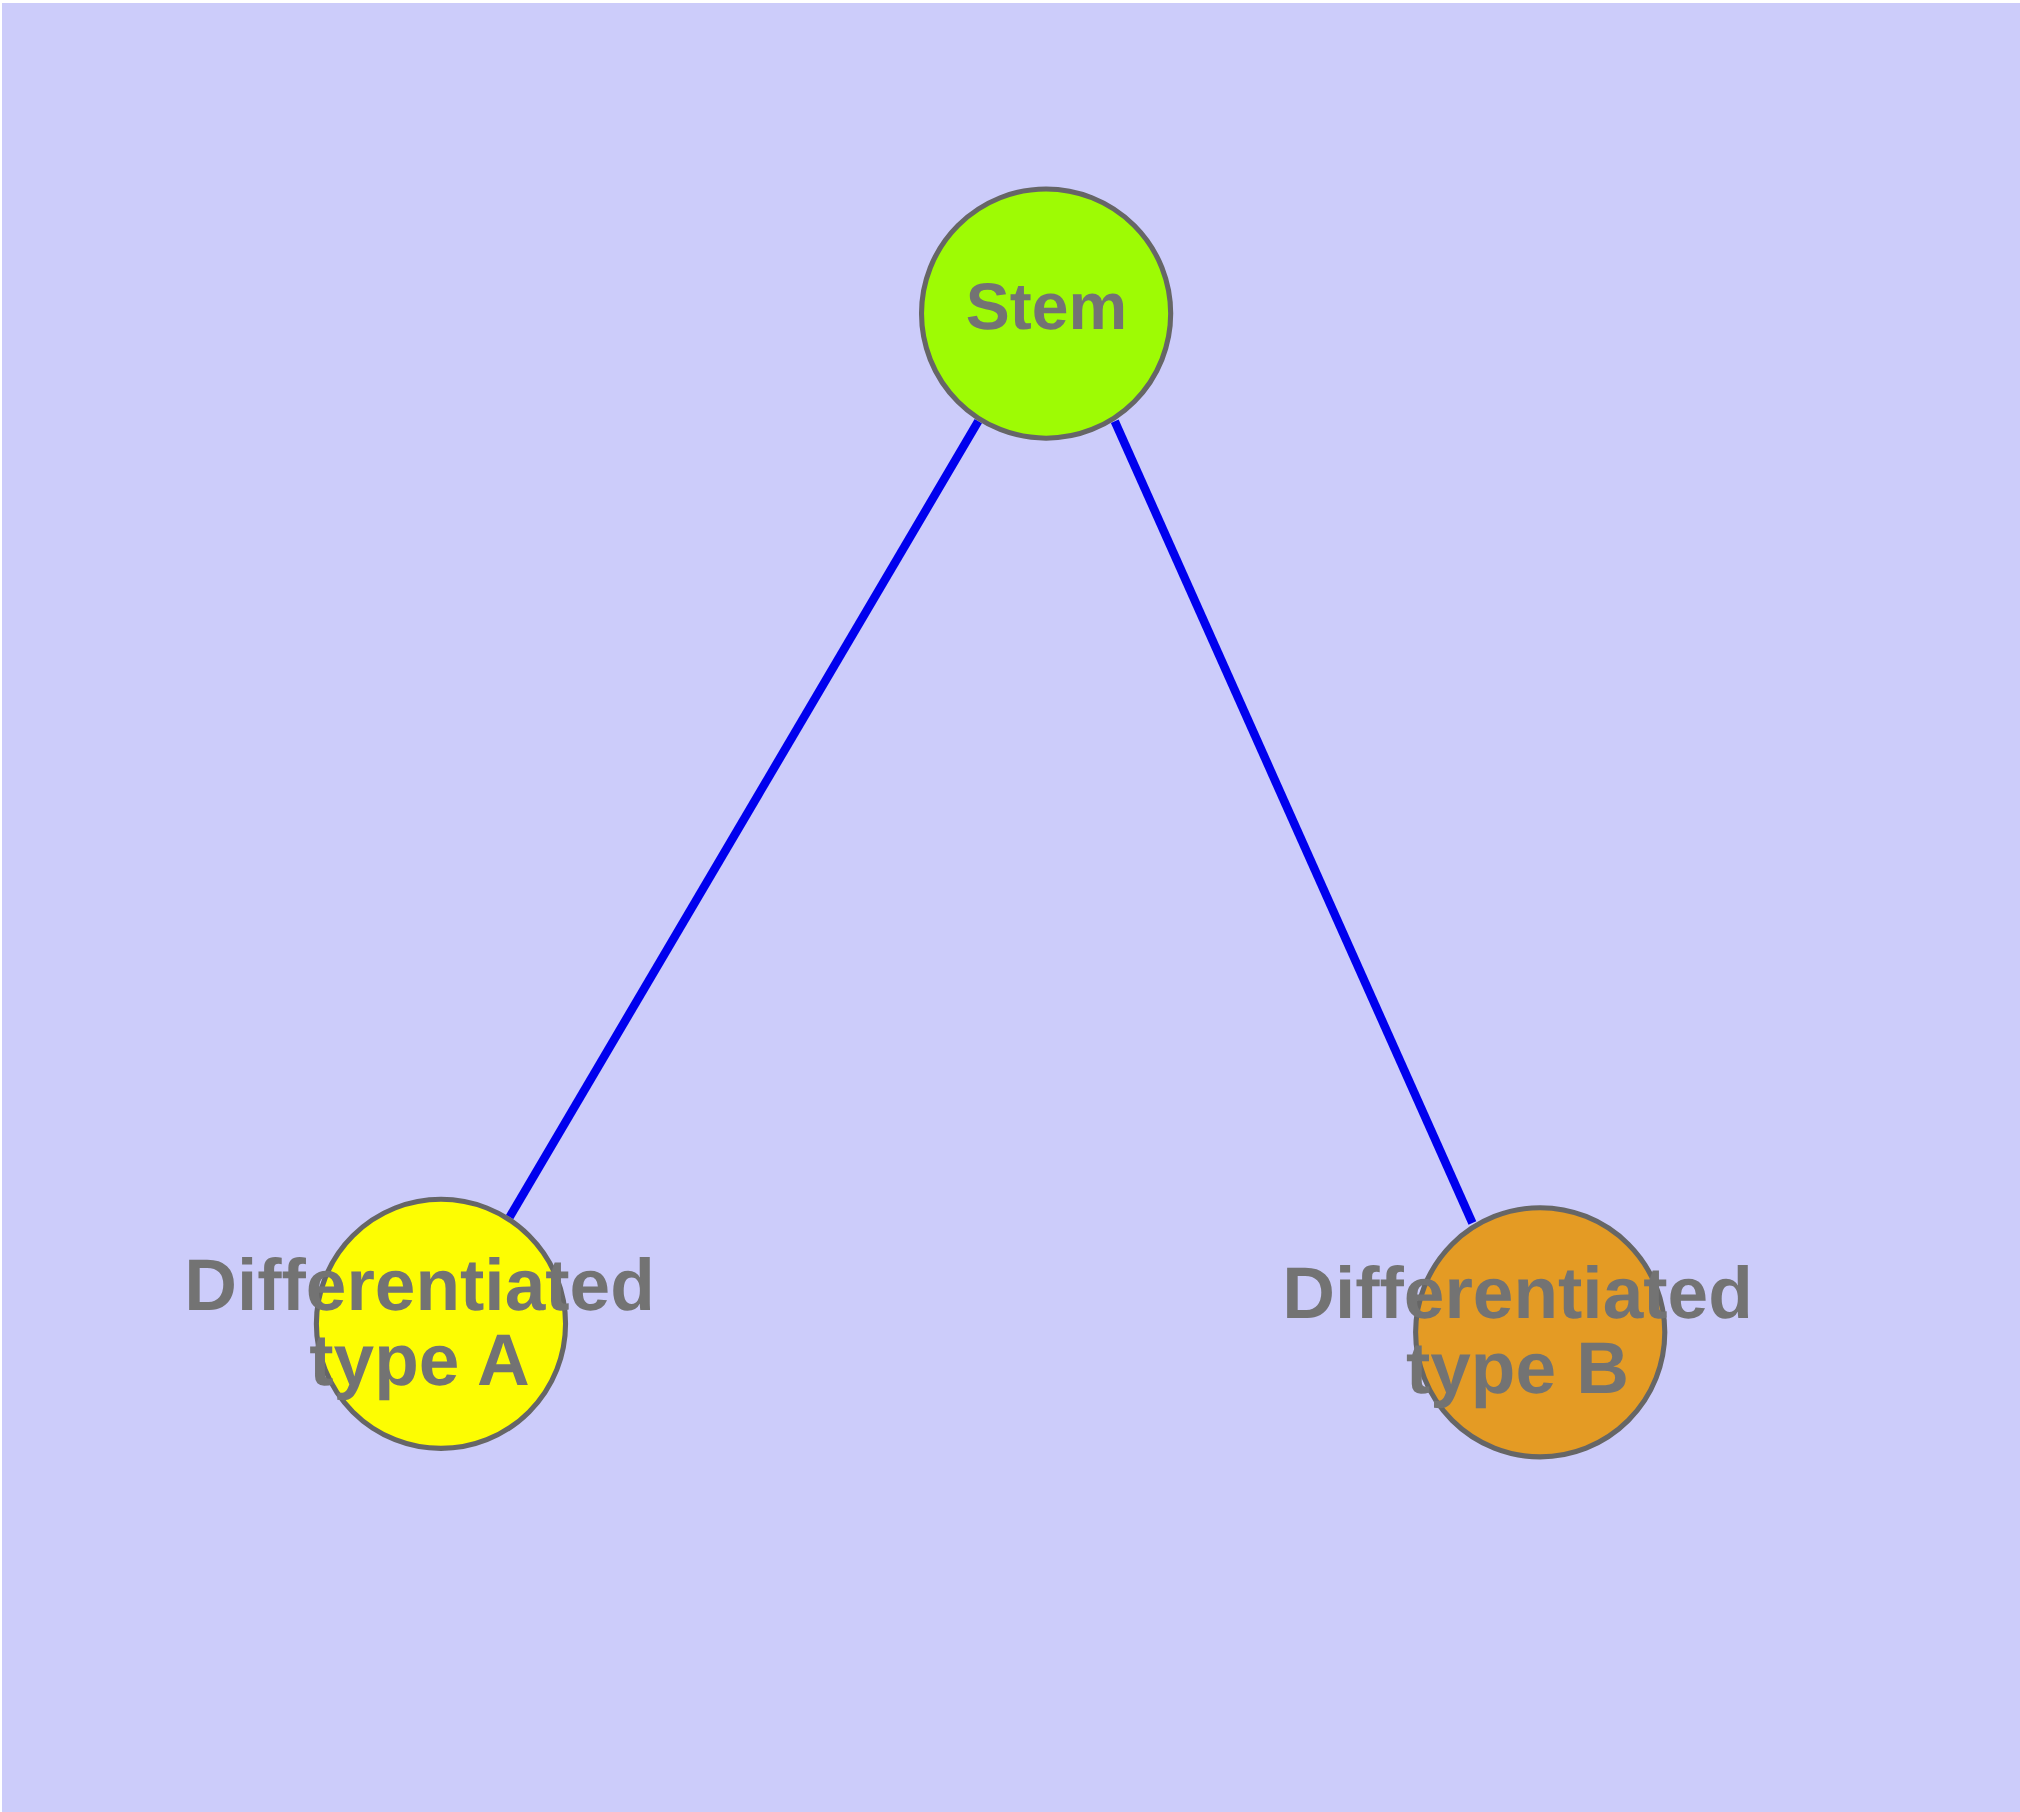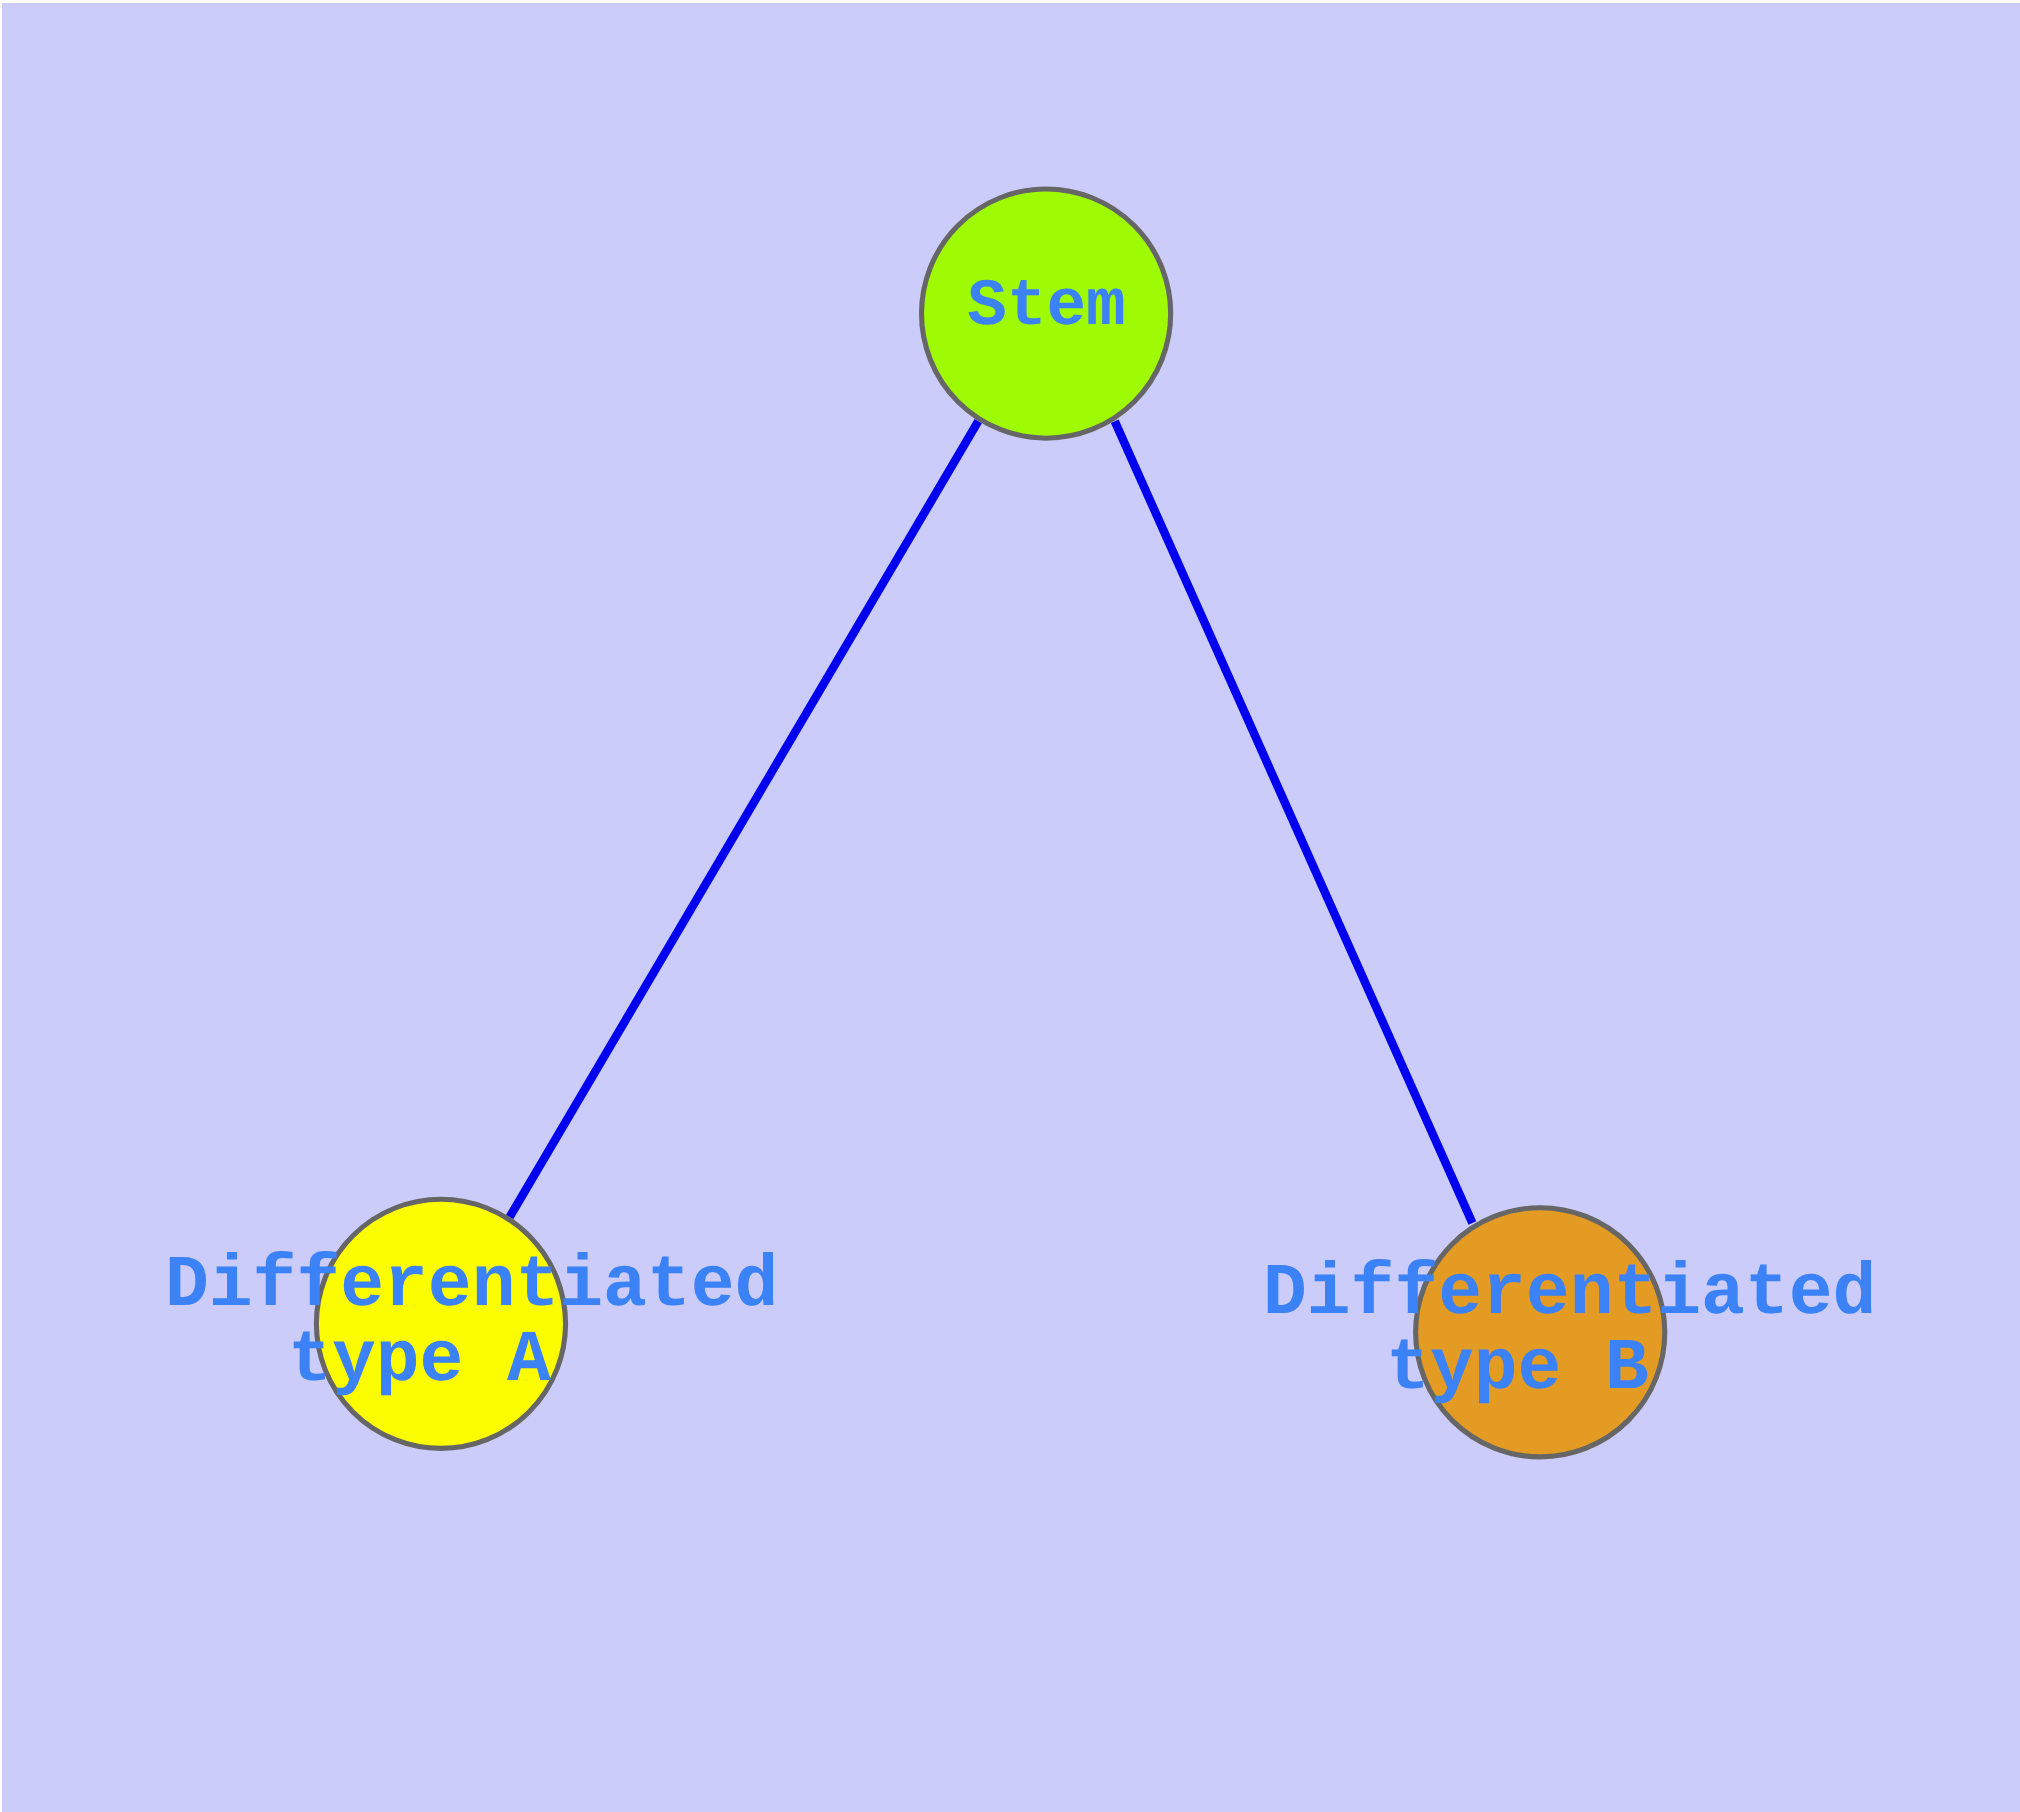--- a/index.html
+++ b/index.html
@@ -28,27 +28,26 @@
     position: absolute;
     left: 0;
     top: 0;
     width: 2021px;
     height: 1812px;
     display: block;
   }
   .node-label {
     position: absolute;
     text-align: center;
-    color: #3b82f6;
+    color: #737373;
     font-weight: bold;
     line-height: 1.03;
     white-space: pre;
     pointer-events: none;
     text-rendering: geometricPrecision;
-    font-family: Liberation Mono, monospace;
   }
   #label-stem {
     font-size: 66px;
     left: 792px;
     top: 273px;
     width: 509px;
   }
   #label-type-a {
     font-size: 73px;
     left: 165px;

